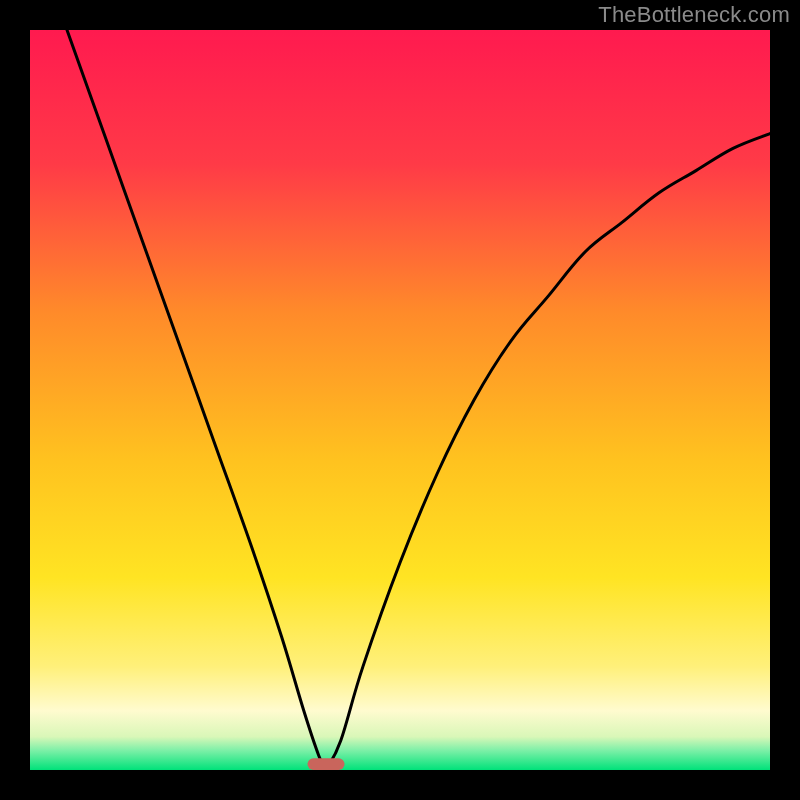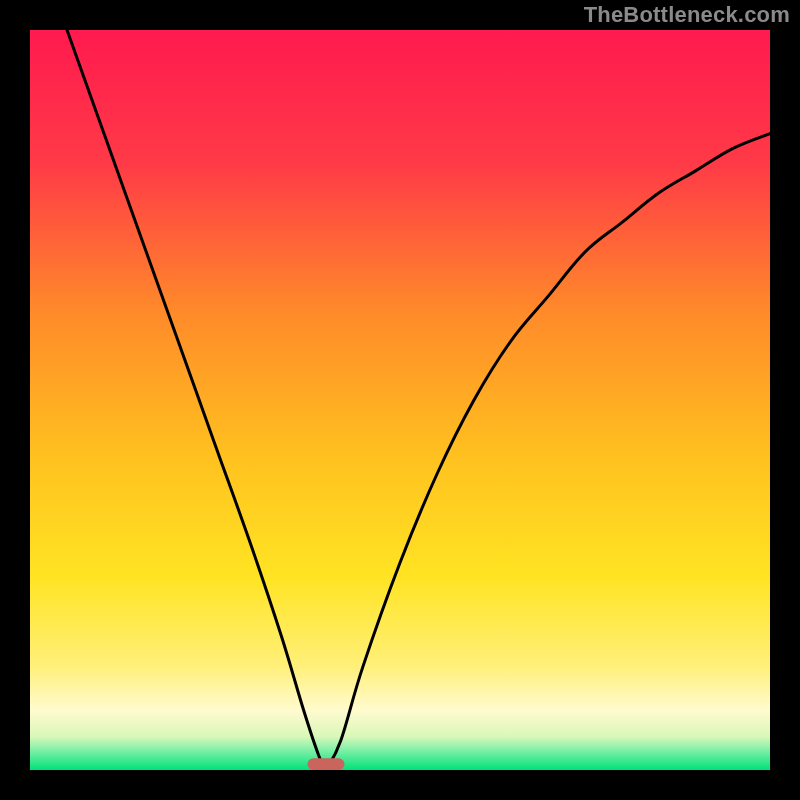--- a/index.html
+++ b/index.html
@@ -26,21 +26,21 @@
     width: 740px;
     height: 740px;
   }
   .watermark {
     position: absolute;
     top: 2px;
     right: 10px;
     color: #8a8a8a;
     font-size: 22px;
     letter-spacing: 0.2px;
-    font-weight: 700;
+    font-weight: 400;
     user-select: none;
   }
   svg { display: block; }
 </style>
 </head>
 <body>
 
 <div class="frame">
   <svg class="plot" viewBox="0 0 740 740">
     <defs>

